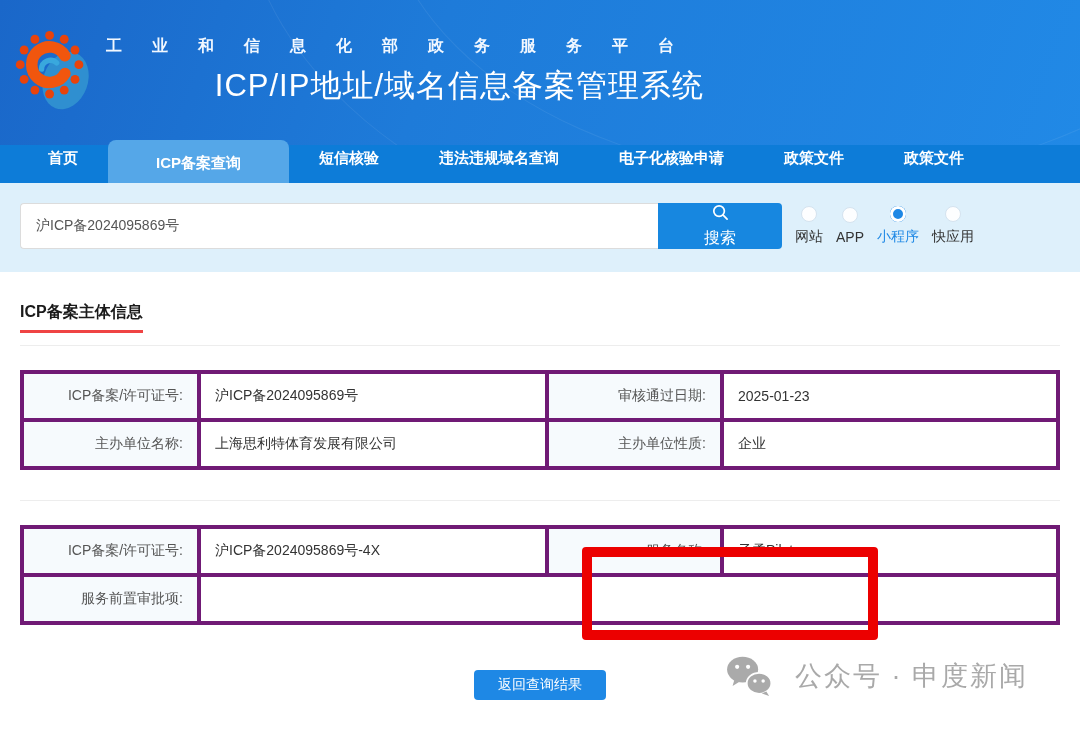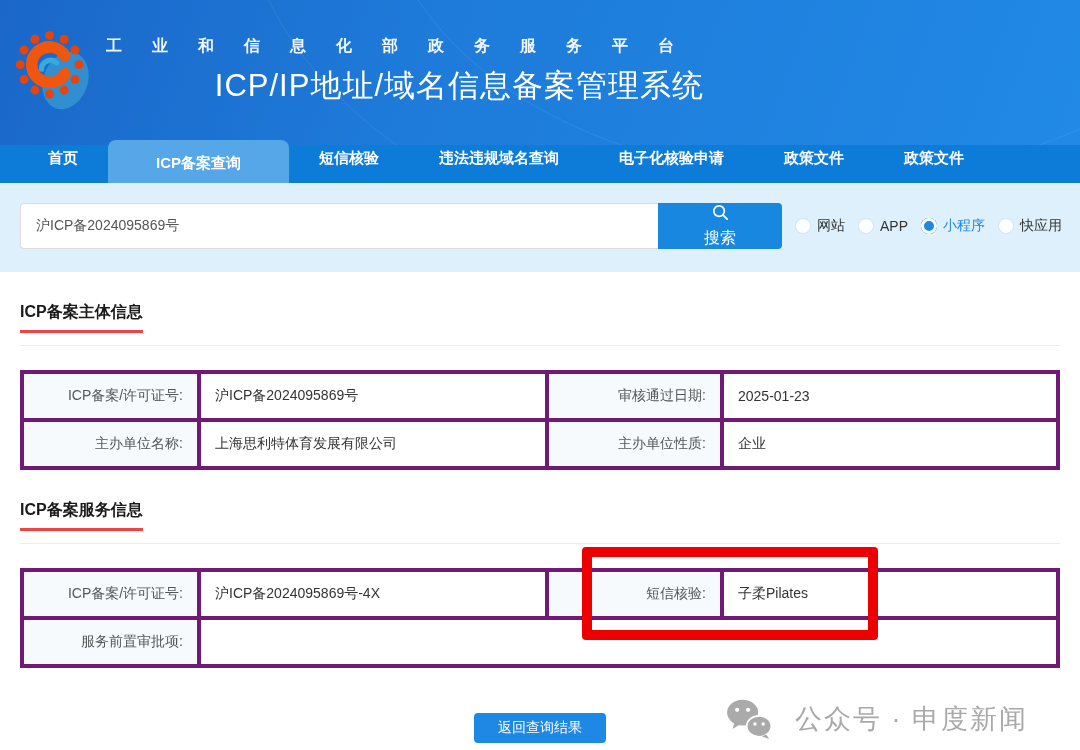--- a/index.html
+++ b/index.html
@@ -38,21 +38,21 @@
     border-radius:4px 0 0 4px; background:#fff; padding:0 15px; font-size:14px; color:#555;
     outline:none; font-family:inherit;
   }
   .search-btn {
     width:124px; height:46px; background:#1787e0; border:none; border-radius:0 4px 4px 0;
     color:#fff; font-size:16px; cursor:pointer; display:flex; align-items:center; justify-content:center; gap:7px;
     font-family:Liberation Sans, sans-serif;
     flex-direction:column;
   }
   .radio-group { display:flex; align-items:center; margin-left:13px; height:46px; gap:13px; }
-  .radio-opt { display:flex; align-items:center; gap:6px; font-size:14px; color:#333; cursor:pointer; white-space:nowrap; }
+  .radio-opt { display:flex; align-items:center; gap:6px; font-size:14px; color:#333; cursor:pointer; white-space:nowrap;flex-direction:column; }
   .radio-circle { width:16px; height:16px; border-radius:50%; background:#fdfeff; border:1px solid #d5e3ef; flex:0 0 auto; }
   .radio-opt.selected .radio-circle { background:#1e88e5; border:none; box-shadow:inset 0 0 0 3px #ffffff, inset 0 0 0 8px #1e88e5; }
   .radio-opt.selected .radio-label { color:#1e88e5; }
 
   
   .content { padding:0 20px; }
   .sec-title-wrap { margin-top:30px; }
   .sec-title {
     display:inline-block; font-size:16px; font-weight:bold; color:#1a1a1a;
     padding-bottom:7px; border-bottom:3px solid #ef4444;
@@ -177,36 +177,35 @@
       <tr>
         <td class="lbl">主办单位名称:</td>
         <td class="val">上海思利特体育发展有限公司</td>
         <td class="lbl">主办单位性质:</td>
         <td class="val">企业</td>
       </tr>
     </tbody>
       </table>
 
     <div class="sec-title-wrap">
-      <span class="sec-title">ICP备案服务信息</span>
       <hr class="sec-rule">
     </div>
 
     <table class="info">
       <colgroup>
           <col style="width:177px">
           <col style="width:348px">
           <col style="width:175px">
           <col>
         </colgroup>
       <tbody>
           <tr>
         <td class="lbl">ICP备案/许可证号:</td>
         <td class="val">沪ICP备2024095869号-4X</td>
-        <td class="lbl">短信核验:</td>
+        <td class="lbl">服务名称:</td>
         <td class="val">子柔Pilates</td>
       </tr>
       <tr>
         <td class="lbl">服务前置审批项:</td>
         <td class="val" colspan="3"></td>
       </tr>
     </tbody>
       </table>
 
     <div class="footer-row">

